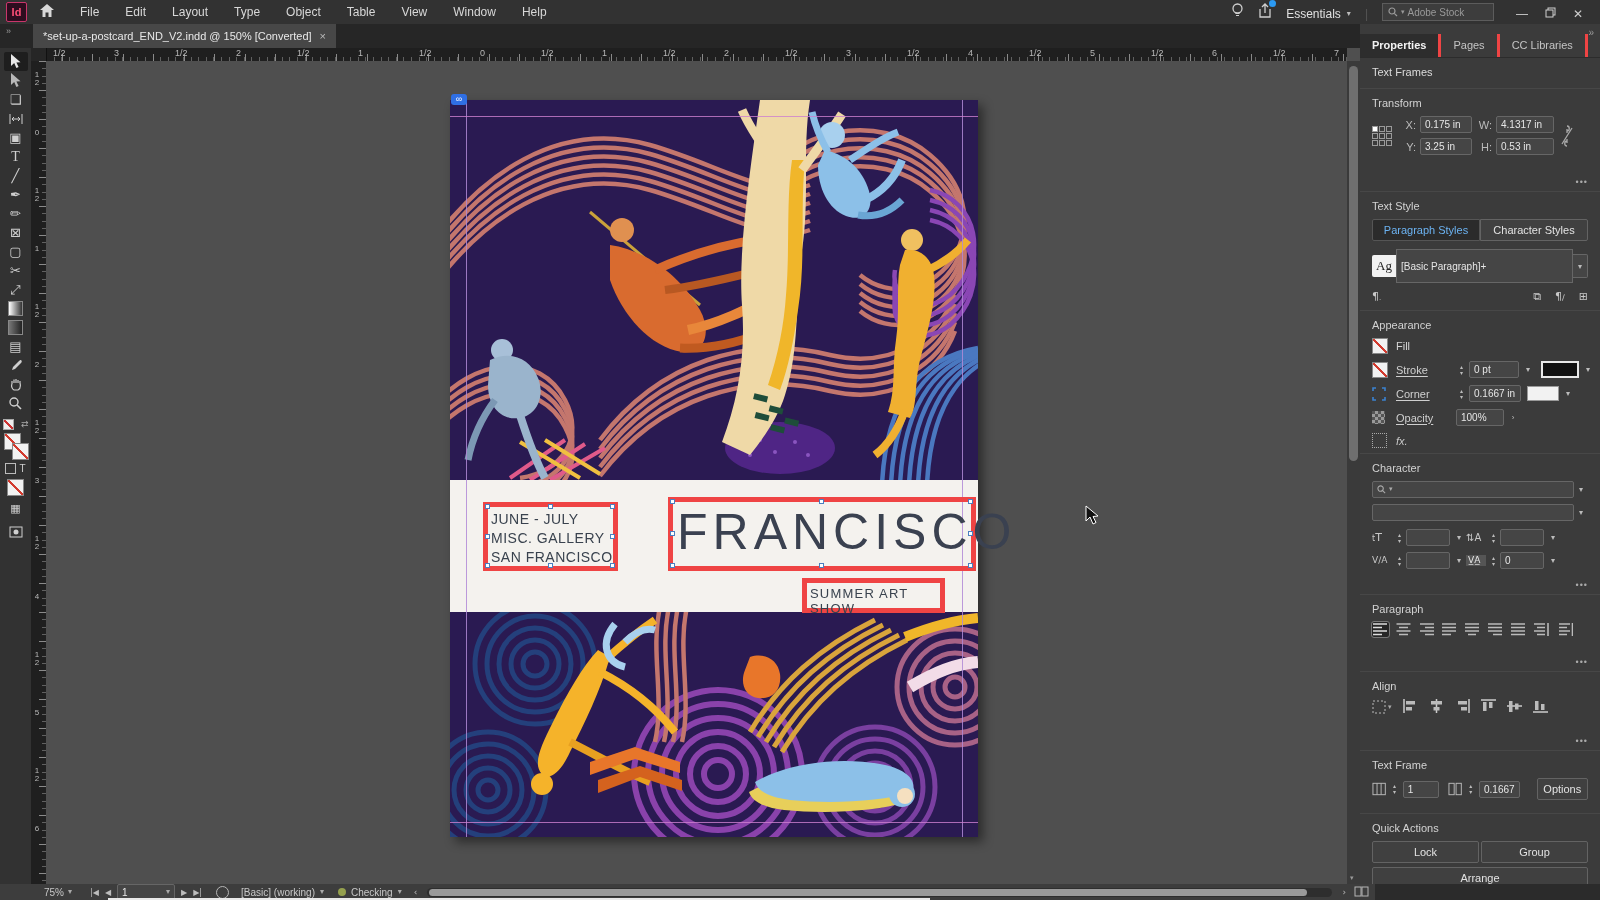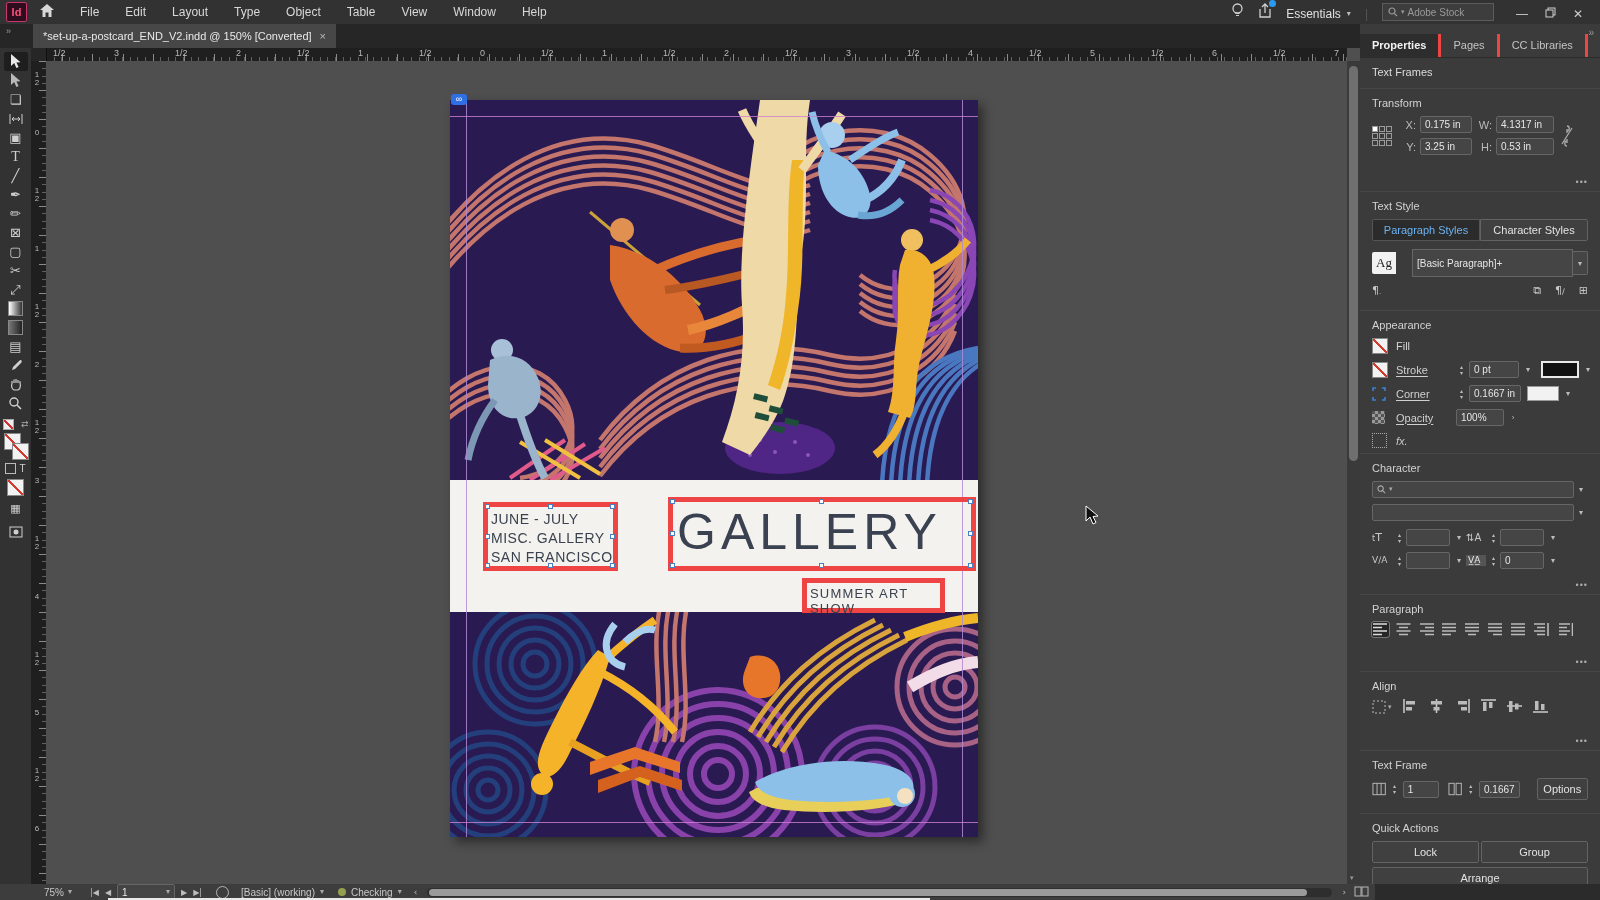--- a/index.html
+++ b/index.html
@@ -481,21 +481,21 @@
       <span class="handle" style="left: calc(0% - 3px); top: calc(0% - 3px);"></span>
           <span class="handle" style="left: calc(50% - 3px); top: calc(0% - 3px);"></span>
           <span class="handle" style="left: calc(100% - 3px); top: calc(0% - 3px);"></span>
           <span class="handle" style="left: calc(0% - 3px); top: calc(50% - 3px);"></span>
           <span class="handle" style="left: calc(100% - 3px); top: calc(50% - 3px);"></span>
           <span class="handle" style="left: calc(0% - 3px); top: calc(100% - 3px);"></span>
           <span class="handle" style="left: calc(50% - 3px); top: calc(100% - 3px);"></span>
           <span class="handle" style="left: calc(100% - 3px); top: calc(100% - 3px);"></span>
         </div>
       <div class="sel-frame handled" style="left:218px;top:397px;width:298px;height:64px;">
-        <div id="txt-title">GALLERY</div>
+        <div id="txt-title">FRANCISCO</div>
       <span class="handle" style="left: calc(0% - 3px); top: calc(0% - 3px);"></span>
           <span class="handle" style="left: calc(50% - 3px); top: calc(0% - 3px);"></span>
           <span class="handle" style="left: calc(100% - 3px); top: calc(0% - 3px);"></span>
           <span class="handle" style="left: calc(0% - 3px); top: calc(50% - 3px);"></span>
           <span class="handle" style="left: calc(100% - 3px); top: calc(50% - 3px);"></span>
           <span class="handle" style="left: calc(0% - 3px); top: calc(100% - 3px);"></span>
           <span class="handle" style="left: calc(50% - 3px); top: calc(100% - 3px);"></span>
           <span class="handle" style="left: calc(100% - 3px); top: calc(100% - 3px);"></span>
         </div>
       <div class="sel-frame" style="left:352px;top:478px;width:133px;height:25px;">
@@ -571,21 +571,21 @@
       <div class="row" style="margin-bottom:8px;">
         <div class="pbtn" style="flex:1;background:#2b2b2b;color:#6cb3f2;border-color:#555;border-radius:2px 0 0 2px;">
             <span>Paragraph Styles</span>
           </div>
         <div class="pbtn" style="flex:1;border-radius:0 2px 2px 0;">
             <span>Character Styles</span>
           </div>
       </div>
       <div class="row" style="margin-bottom:8px;">
         <span style="width:24px;height:22px;background:#f2f2f2;color:#222;font-family:'Liberation Serif',serif;font-size:13px;display:flex;align-items:center;justify-content:center;border-radius:2px 0 0 2px;">Ag</span>
-        <div class="fld" style="flex:1;height:28px;border-radius:0;margin-left:16px;">
+        <div class="fld" style="flex:1;height:34px;border-radius:0;">
             <span>[Basic Paragraph]+</span>
           </div>
         <div class="dd" style="height:22px;background:#454545;border:1px solid #666;border-left:none;border-radius:0 2px 2px 0;">▾</div>
       </div>
       <div class="row" style="justify-content:space-between;color:#c8c8c8;">
         <span class="ico">¶<span style="font-size:7px;">.</span></span>
         <span class="row" style="gap:14px;">
           <span class="ico" style="font-size:11px;">⧉</span>
           <span class="ico">¶<span style="font-size:8px;">∕</span></span>
           <span class="ico" style="font-size:11px;">⊞</span>

